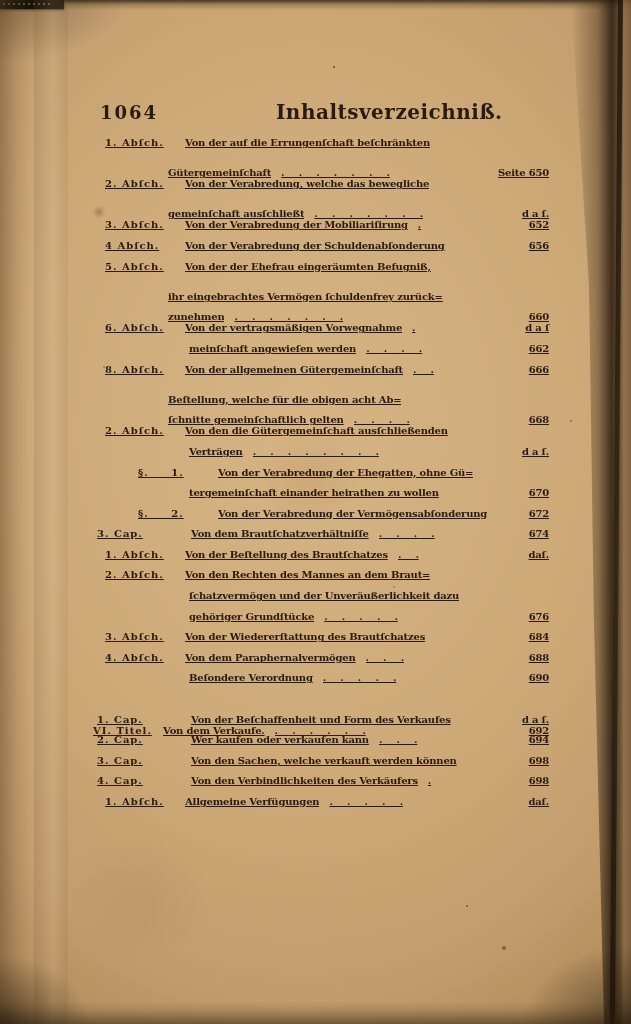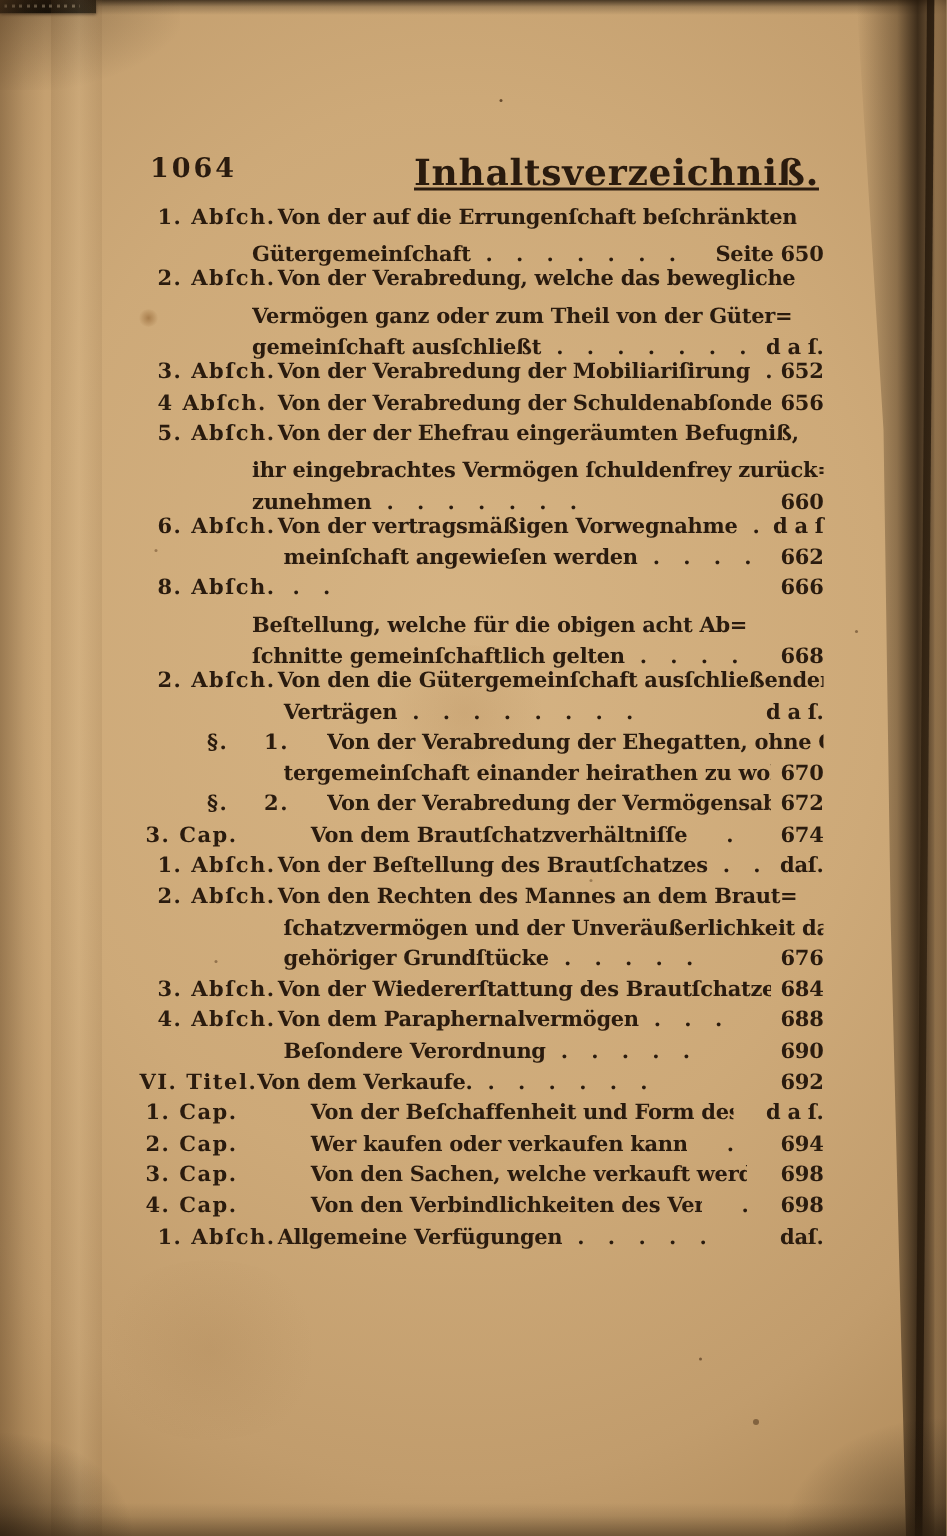--- a/index.html
+++ b/index.html
@@ -48,29 +48,29 @@
   .stain-c { left:60px; top:840px; width:160px; height:120px;
     background:radial-gradient(circle, rgba(140,100,56,.12), rgba(140,100,56,0) 70%); }
   .specks { position:absolute; left:333px; top:66px; width:2px; height:2px; border-radius:50%;
     background:rgba(70,44,20,.75);
     box-shadow:133px 839px 0 0 rgba(70,44,20,.6), 170px 881px 0 1px rgba(70,44,20,.5),
                237px 354px 0 0 rgba(70,44,20,.5), -190px 574px 0 0 rgba(70,44,20,.45),
                60px 520px 0 0 rgba(70,44,20,.4), -230px 300px 0 0 rgba(90,58,28,.45); }
   
   .header { position:absolute; left:93px; top:100px; width:454px; height:28px; }
   .pgnum { position:absolute; left:7px; top:2px; font-size:18px; letter-spacing:2px; }
-  .heading { position:absolute; left:183px; top:0; font-size:24px; letter-spacing:.5px;text-decoration:underline; }
-  .toc { position:absolute; left:93px; top:137px; width:456px; font-size:14px; letter-spacing:-0.2px; }
+  .heading { position:absolute; left:183px; top:0; font-size:20px; letter-spacing:.5px; }
+  .toc { position:absolute; left:93px; top:137px; width:456px; font-size:10px; letter-spacing:-0.2px;text-decoration:underline; }
   .line { display:flex; align-items:baseline; height:20.6px; white-space:pre; }
   .lbl { flex:0 0 auto; letter-spacing:1px; }
   .txt { flex:0 1 auto; min-width:0; overflow:hidden; }
   .dots { flex:1 1 0; min-width:4px; overflow:hidden; margin-left:10px; word-spacing:11px; }
   .pg { flex:0 0 auto; margin-left:auto; padding-left:6px; }
-  .i-titel { padding-left:0; }   .i-titel .lbl { min-width:70px; }
-  .i-cap   { padding-left:4px;gap:16px; } .i-cap .lbl   { min-width:94px; }
+  .i-titel { padding-left:0; }   .i-titel .lbl { min-width:70px;margin-top:32px; }
+  .i-cap   { padding-left:4px; } .i-cap .lbl   { min-width:94px; }
   .i-absch { padding-left:12px;} .i-absch .lbl { min-width:80px; }
   .i-para  { padding-left:45px;} .i-para .lbl  { min-width:80px; word-spacing:18px; }
   .i-cont  { padding-left:75px;align-items:flex-end; }
   .i-cont2 { padding-left:96px; }
 </style>
 </head>
 <body>
 
 <div class="scan">
 
@@ -92,30 +92,29 @@
 
   <div class="header">
     <span class="pgnum">1064</span>
     <span class="heading">Inhaltsverzeichniß.</span>
   </div>
 
   <div class="toc" id="toc">
       <div class="line i-absch"><span class="lbl">1. Abſch.</span><span class="txt">Von der auf die Errungenſchaft beſchränkten</span></div>
       <div class="line i-cont"><span class="txt">Gütergemeinſchaft</span><span class="dots">. . . . . . .</span><span class="pg">Seite 650</span></div>
       <div class="line i-absch"><span class="lbl">2. Abſch.</span><span class="txt">Von der Verabredung, welche das bewegliche</span></div>
-      <div class="line i-cont"><span class="txt">Vermögen ganz oder zum Theil von der Güter=</span></div>
       <div class="line i-cont"><span class="txt">gemeinſchaft ausſchließt</span><span class="dots">. . . . . . .</span><span class="pg">d a ſ.</span></div>
       <div class="line i-absch"><span class="lbl">3. Abſch.</span><span class="txt">Von der Verabredung der Mobiliariſirung</span><span class="dots">.</span><span class="pg">652</span></div>
       <div class="line i-absch"><span class="lbl">4 Abſch.</span><span class="txt">Von der Verabredung der Schuldenabſonderung</span><span class="pg">656</span></div>
       <div class="line i-absch"><span class="lbl">5. Abſch.</span><span class="txt">Von der der Ehefrau eingeräumten Befugniß,</span></div>
       <div class="line i-cont"><span class="txt">ihr eingebrachtes Vermögen ſchuldenfrey zurück=</span></div>
       <div class="line i-cont"><span class="txt">zunehmen</span><span class="dots">. . . . . . .</span><span class="pg">660</span></div>
       <div class="line i-absch"><span class="lbl">6. Abſch.</span><span class="txt">Von der vertragsmäßigen Vorwegnahme</span><span class="dots">.</span><span class="pg">d a ſ</span></div>
       <div class="line i-cont2"><span class="txt">meinſchaft angewieſen werden</span><span class="dots">. . . .</span><span class="pg">662</span></div>
-      <div class="line i-absch"><span class="lbl">8. Abſch.</span><span class="dots">. .</span><span class="pg">666</span></div>
+      <div class="line i-absch"><span class="lbl">8. Abſch.</span><span class="txt">Von der allgemeinen Gütergemeinſchaft</span><span class="dots">. .</span><span class="pg">666</span></div>
       <div class="line i-cont"><span class="txt">Beſtellung, welche für die obigen acht Ab=</span></div>
       <div class="line i-cont"><span class="txt">ſchnitte gemeinſchaftlich gelten</span><span class="dots">. . . .</span><span class="pg">668</span></div>
       <div class="line i-absch"><span class="lbl">2. Abſch.</span><span class="txt">Von den die Gütergemeinſchaft ausſchließenden</span></div>
       <div class="line i-cont2"><span class="txt">Verträgen</span><span class="dots">. . . . . . . .</span><span class="pg">d a ſ.</span></div>
       <div class="line i-para"><span class="lbl">§. 1.</span><span class="txt">Von der Verabredung der Ehegatten, ohne Gü=</span></div>
       <div class="line i-cont2"><span class="txt">tergemeinſchaft einander heirathen zu wollen</span><span class="pg">670</span></div>
       <div class="line i-para"><span class="lbl">§. 2.</span><span class="txt">Von der Verabredung der Vermögensabſonderung</span><span class="pg">672</span></div>
       <div class="line i-cap"><span class="lbl">3. Cap.</span><span class="txt">Von dem Brautſchatzverhältniſſe</span><span class="dots">. . . .</span><span class="pg">674</span></div>
       <div class="line i-absch"><span class="lbl">1. Abſch.</span><span class="txt">Von der Beſtellung des Brautſchatzes</span><span class="dots">. .</span><span class="pg">daſ.</span></div>
       <div class="line i-absch"><span class="lbl">2. Abſch.</span><span class="txt">Von den Rechten des Mannes an dem Braut=</span></div>

